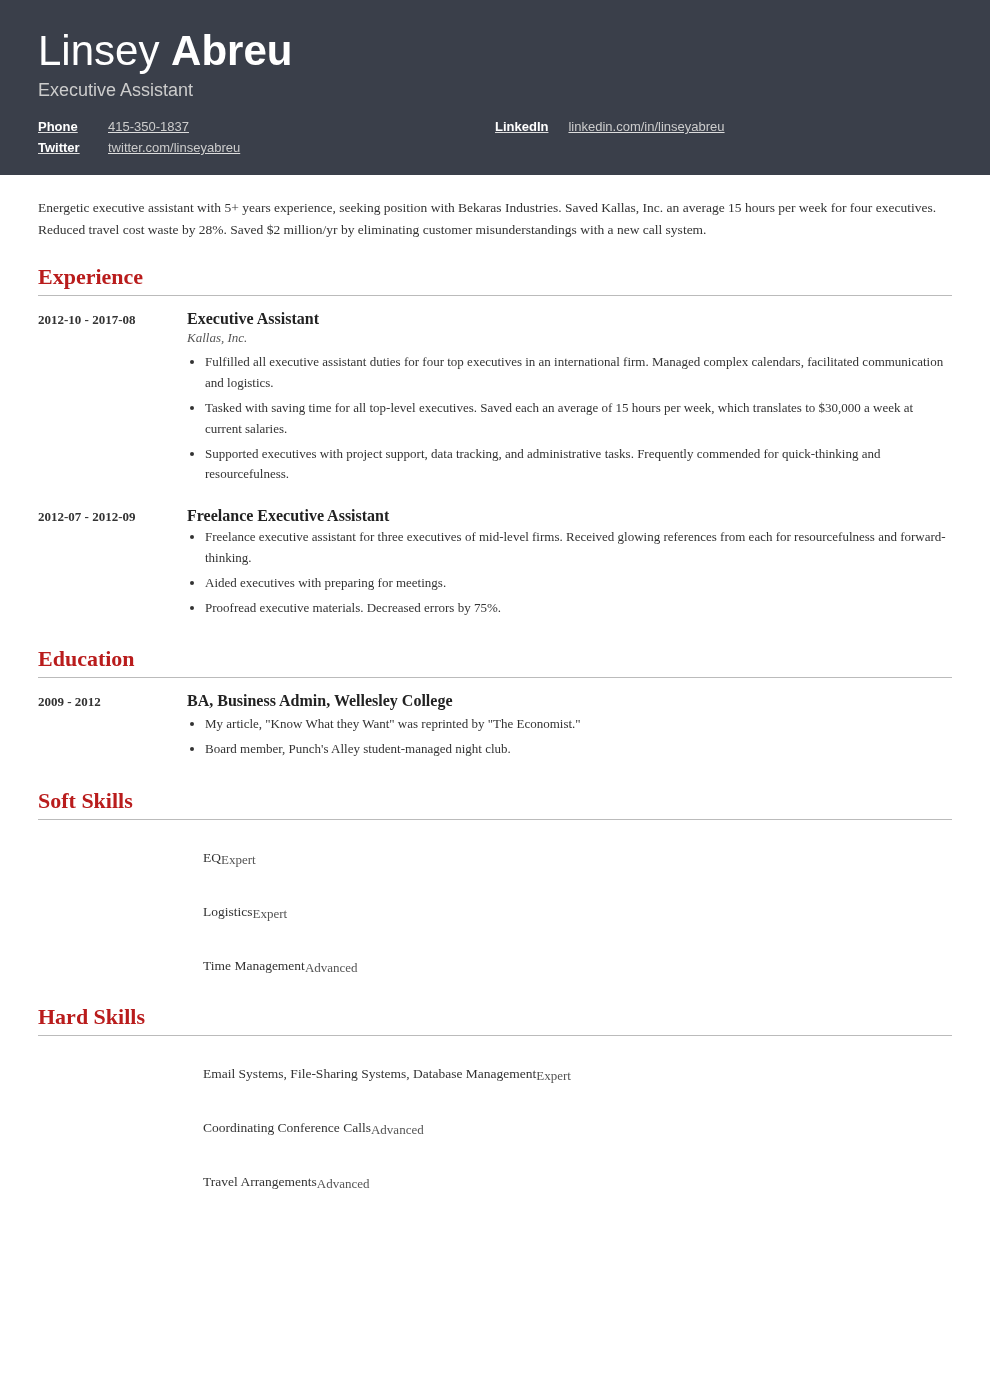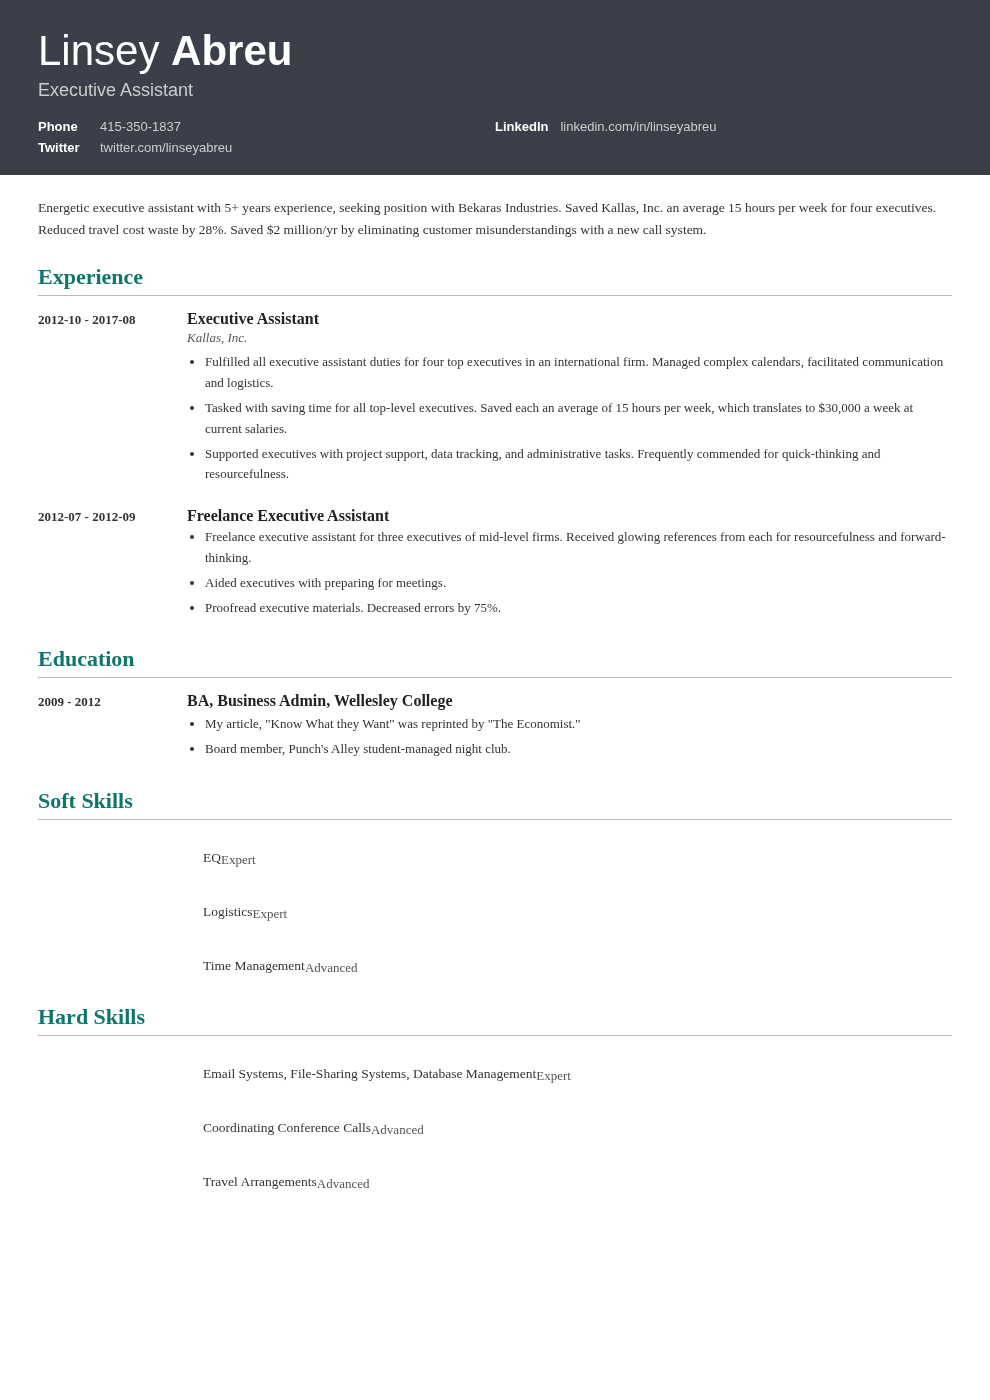--- a/index.html
+++ b/index.html
@@ -36,21 +36,22 @@
     .header-contact {
       display: grid;
       grid-template-columns: 1fr 1fr;
       gap: 6px 0;
       font-size: 13px;
       color: #ddd;
     }
     .contact-row {
       display: flex;
       align-items: baseline;
-      gap: 12px;
+      gap: 20px;
+      text-decoration: underline;
     }
     .contact-label {
       font-weight: 700;
       color: #fff;
       min-width: 50px;
     }
     .contact-value {
       color: #ccc;
     }
 
@@ -68,21 +69,21 @@
       margin-bottom: 24px;
     }
 
     
     .section {
       margin-bottom: 24px;
     }
     .section-title {
       font-size: 22px;
       font-weight: 700;
-      color: #0f766e;
+      color: #b91c1c;
       border-bottom: 1.5px solid #bbb;
       padding-bottom: 5px;
       margin-bottom: 14px;
     }
 
     
     .entry {
       display: grid;
       grid-template-columns: 145px 1fr;
       gap: 0 4px;

